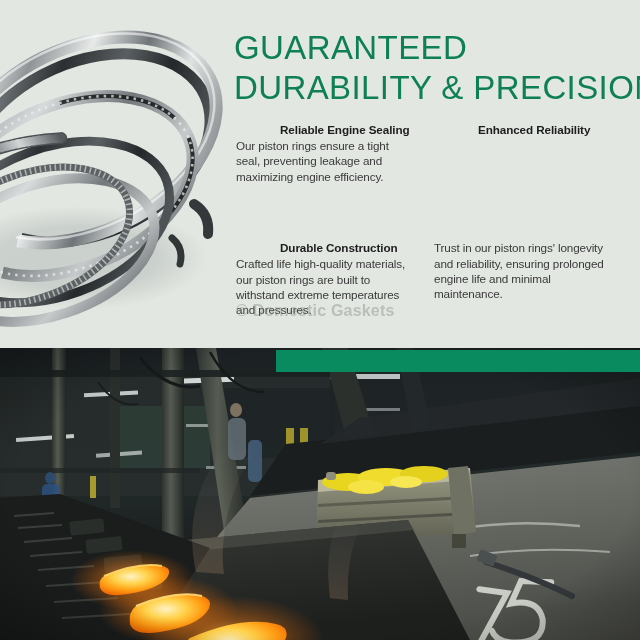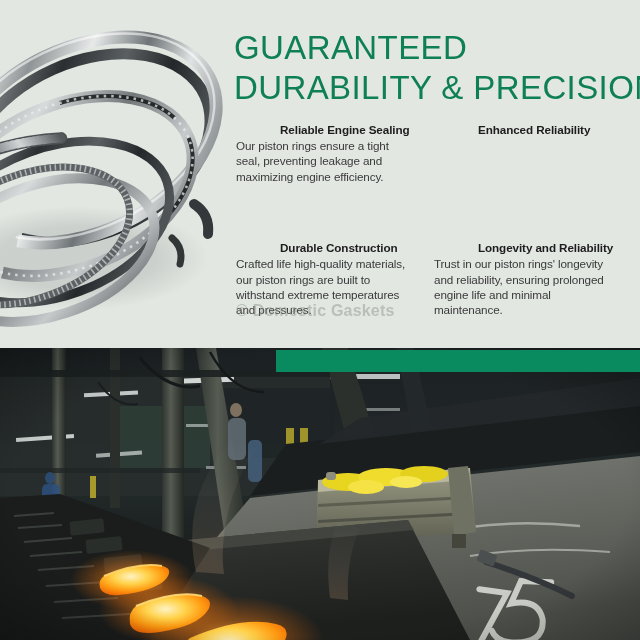--- a/index.html
+++ b/index.html
@@ -225,21 +225,20 @@
       <div class="feature">
         <div class="feature-title">Enhanced Reliability</div>
       </div>
 
       <div class="feature">
         <div class="feature-title">Durable Construction</div>
         <div class="feature-body">Crafted life high-quality materials, our piston rings are built to withstand extreme temperatures and pressures.</div>
       </div>
 
       <div class="feature">
-        <div class="feature-title">Longevity and Reliability</div>
         <div class="feature-body">Trust in our piston rings' longevity and reliability, ensuring prolonged engine life and minimal maintenance.</div>
       </div>
 
     </div>
 
     <div class="watermark">© Domestic Gaskets</div>
 
   </div>
 
   <div class="green-bar"></div>

